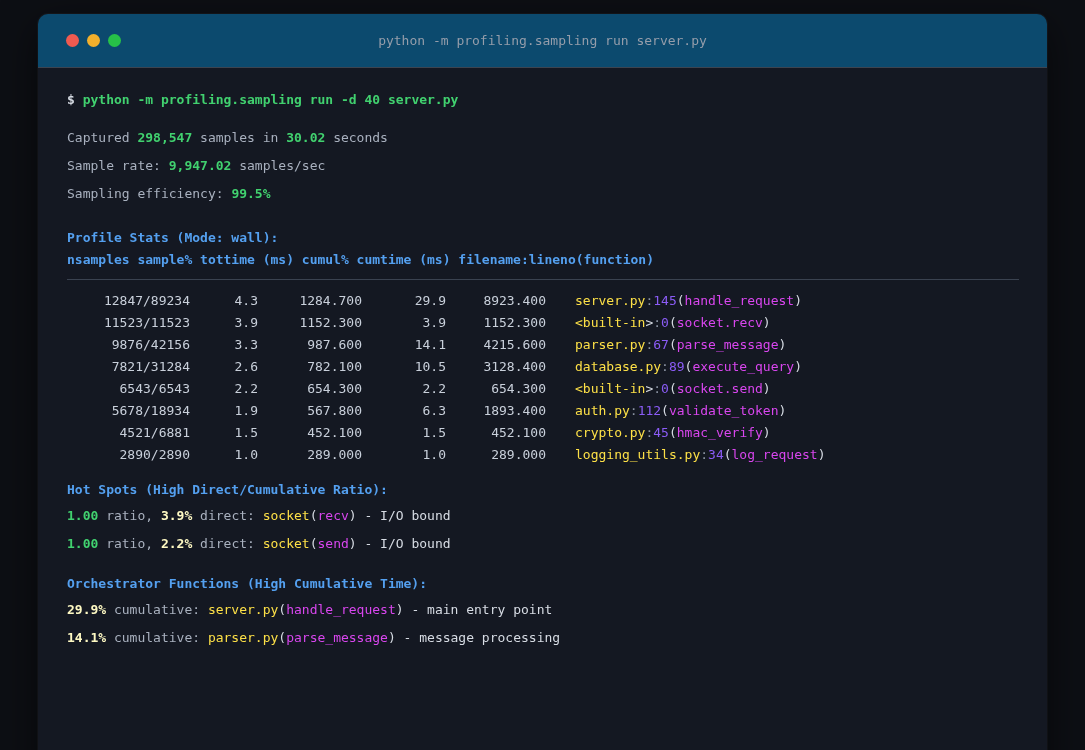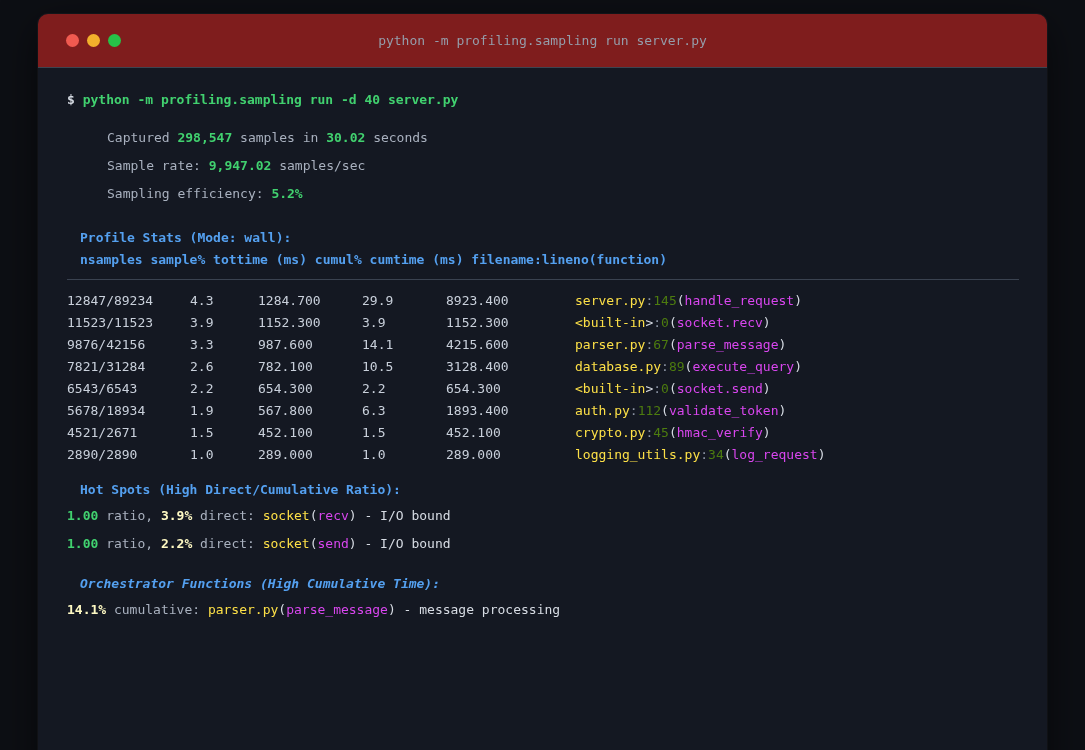--- a/index.html
+++ b/index.html
@@ -8,51 +8,51 @@
     background:#0d0f14;
     font-family:"DejaVu Sans Mono","Liberation Mono",monospace;
   }
   .window {
     position:absolute; left:38px; top:14px; width:1009px; height:900px;
     background:#141822; border-radius:10px;
     box-shadow:0 12px 40px rgba(0,0,0,.55), 0 0 0 1px rgba(255,255,255,.04);
     overflow:hidden;
   }
   .titlebar {
-    position:relative; height:54px; background:#7f1d1d;
+    position:relative; height:54px; background:#0c4a6e;
     border-bottom:1px solid #3d4450;
     display:flex; align-items:center; justify-content:center;
   }
   .lights { position:absolute; left:28px; top:0; height:100%; display:flex; align-items:center; gap:8px; }
   .light { width:13px; height:13px; border-radius:50%; display:inline-block; cursor:default; }
   .title { color:#959daa; font-size:13px; letter-spacing:0; }
   .content {
     padding:22px 28px 0 29px; font-size:13px; color:#a9b1bf;
   }
   .line { line-height:20px; white-space:pre; }
   .prompt-line { margin-bottom:18px; font-weight:700; }
-  .stat-line { margin-bottom:8px;margin-left:40px; }
-  .heading { color:#54a0f0; font-weight:700; line-height:20px; white-space:pre;margin-left:13px; }
+  .stat-line { margin-bottom:8px; }
+  .heading { color:#54a0f0; font-weight:700; line-height:20px; white-space:pre; }
   .profile-heading { margin-top:24px; }
   .columns-header { margin-top:2px; }
   .rule { border:0; border-top:1px solid #3a4250; margin:9px 0 10px; }
   .trow { line-height:22px; white-space:pre; color:#c9d0db; }
-  .c { display:inline-block; text-align:left; }
+  .c { display:inline-block; text-align:right; }
   .c1{width:123px}.c2{width:68px}.c3{width:104px}.c4{width:84px}.c5{width:100px}
   .loc { margin-left:29px; }
   .summary-heading { margin-top:26px; }
   .hotspots-heading { margin-top:14px; }
   .hs-line { margin-top:6px; margin-bottom:8px; line-height:20px; white-space:pre; }
-  .orch-heading { margin-top:20px;font-style:italic; }
+  .orch-heading { margin-top:20px; }
   
   .sg-t { color:#a9b1bf; }
   .sg-v { color:#41d16f; font-weight:700; }
   .sg-g { color:#fde047; }
   .sg-b { color:#d946ef; }
-  .sg-o { color:#4d7c0f; }
+  .sg-o { color:#8b5cf6; }
   .sg-O { color:#fef9c3; font-weight:700; }
   .sg-w { color:#d7dce4; }
   .sg-d { color:#8b93a2; }
 </style>
 </head>
 <body>
 
 <div class="window">
   <div class="titlebar">
     <div class="lights">
@@ -61,38 +61,39 @@
       <span class="light" id="light-zoom" style="background: rgb(39, 193, 72);"></span>
     </div>
     <div class="title">python -m profiling.sampling run server.py</div>
   </div>
 
   <div class="content">
     <div class="line prompt-line"><span class="sg-w">$ </span><span class="sg-v">python -m profiling.sampling run -d 40 server.py</span></div>
 
     <div class="line stat-line"><span class="sg-t">Captured </span><span class="sg-v">298,547</span><span class="sg-t"> samples in </span><span class="sg-v">30.02</span><span class="sg-t"> seconds</span></div>
     <div class="line stat-line"><span class="sg-t">Sample rate: </span><span class="sg-v">9,947.02</span><span class="sg-t"> samples/sec</span></div>
-    <div class="line stat-line"><span class="sg-t">Sampling efficiency: </span><span class="sg-v">5.2%</span></div>
+    <div class="line stat-line"><span class="sg-t">Sampling efficiency: </span><span class="sg-v">99.5%</span></div>
 
     <div class="heading profile-heading">Profile Stats (Mode: wall):</div>
     <div class="heading columns-header">nsamples sample% tottime (ms) cumul% cumtime (ms) filename:lineno(function)</div>
     <hr class="rule">
 
     <div id="stats-rows">
         <div class="trow"><span class="c c1">12847/89234</span><span class="c c2">4.3</span><span class="c c3">1284.700</span><span class="c c4">29.9</span><span class="c c5">8923.400</span><span class="loc"><span class="sg-g">server.py</span><span class="sg-d">:</span><span class="sg-o">145</span><span class="sg-w">(</span><span class="sg-b">handle_request</span><span class="sg-w">)</span></span></div>
         <div class="trow"><span class="c c1">11523/11523</span><span class="c c2">3.9</span><span class="c c3">1152.300</span><span class="c c4">3.9</span><span class="c c5">1152.300</span><span class="loc"><span class="sg-g">&lt;built-in</span><span class="sg-w">&gt;</span><span class="sg-d">:</span><span class="sg-o">0</span><span class="sg-w">(</span><span class="sg-b">socket.recv</span><span class="sg-w">)</span></span></div>
         <div class="trow"><span class="c c1">9876/42156</span><span class="c c2">3.3</span><span class="c c3">987.600</span><span class="c c4">14.1</span><span class="c c5">4215.600</span><span class="loc"><span class="sg-g">parser.py</span><span class="sg-d">:</span><span class="sg-o">67</span><span class="sg-w">(</span><span class="sg-b">parse_message</span><span class="sg-w">)</span></span></div>
         <div class="trow"><span class="c c1">7821/31284</span><span class="c c2">2.6</span><span class="c c3">782.100</span><span class="c c4">10.5</span><span class="c c5">3128.400</span><span class="loc"><span class="sg-g">database.py</span><span class="sg-d">:</span><span class="sg-o">89</span><span class="sg-w">(</span><span class="sg-b">execute_query</span><span class="sg-w">)</span></span></div>
         <div class="trow"><span class="c c1">6543/6543</span><span class="c c2">2.2</span><span class="c c3">654.300</span><span class="c c4">2.2</span><span class="c c5">654.300</span><span class="loc"><span class="sg-g">&lt;built-in</span><span class="sg-w">&gt;</span><span class="sg-d">:</span><span class="sg-o">0</span><span class="sg-w">(</span><span class="sg-b">socket.send</span><span class="sg-w">)</span></span></div>
         <div class="trow"><span class="c c1">5678/18934</span><span class="c c2">1.9</span><span class="c c3">567.800</span><span class="c c4">6.3</span><span class="c c5">1893.400</span><span class="loc"><span class="sg-g">auth.py</span><span class="sg-d">:</span><span class="sg-o">112</span><span class="sg-w">(</span><span class="sg-b">validate_token</span><span class="sg-w">)</span></span></div>
-        <div class="trow"><span class="c c1">4521/2671</span><span class="c c2">1.5</span><span class="c c3">452.100</span><span class="c c4">1.5</span><span class="c c5">452.100</span><span class="loc"><span class="sg-g">crypto.py</span><span class="sg-d">:</span><span class="sg-o">45</span><span class="sg-w">(</span><span class="sg-b">hmac_verify</span><span class="sg-w">)</span></span></div>
+        <div class="trow"><span class="c c1">4521/6881</span><span class="c c2">1.5</span><span class="c c3">452.100</span><span class="c c4">1.5</span><span class="c c5">452.100</span><span class="loc"><span class="sg-g">crypto.py</span><span class="sg-d">:</span><span class="sg-o">45</span><span class="sg-w">(</span><span class="sg-b">hmac_verify</span><span class="sg-w">)</span></span></div>
         <div class="trow"><span class="c c1">2890/2890</span><span class="c c2">1.0</span><span class="c c3">289.000</span><span class="c c4">1.0</span><span class="c c5">289.000</span><span class="loc"><span class="sg-g">logging_utils.py</span><span class="sg-d">:</span><span class="sg-o">34</span><span class="sg-w">(</span><span class="sg-b">log_request</span><span class="sg-w">)</span></span></div>
       </div>
 
 
     <div class="heading hotspots-heading">Hot Spots (High Direct/Cumulative Ratio):</div>
     <div class="line hs-line"><span class="sg-v">1.00</span><span class="sg-t"> ratio, </span><span class="sg-O">3.9%</span><span class="sg-t"> direct: </span><span class="sg-g">socket</span><span class="sg-w">(</span><span class="sg-b">recv</span><span class="sg-w">)</span><span class="sg-w"> - I/O bound</span></div>
     <div class="line hs-line"><span class="sg-v">1.00</span><span class="sg-t"> ratio, </span><span class="sg-O">2.2%</span><span class="sg-t"> direct: </span><span class="sg-g">socket</span><span class="sg-w">(</span><span class="sg-b">send</span><span class="sg-w">)</span><span class="sg-w"> - I/O bound</span></div>
 
     <div class="heading orch-heading">Orchestrator Functions (High Cumulative Time):</div>
+    <div class="line hs-line"><span class="sg-O">29.9%</span><span class="sg-t"> cumulative: </span><span class="sg-g">server.py</span><span class="sg-w">(</span><span class="sg-b">handle_request</span><span class="sg-w">)</span><span class="sg-w"> - main entry point</span></div>
     <div class="line hs-line"><span class="sg-O">14.1%</span><span class="sg-t"> cumulative: </span><span class="sg-g">parser.py</span><span class="sg-w">(</span><span class="sg-b">parse_message</span><span class="sg-w">)</span><span class="sg-w"> - message processing</span></div>
   </div>
 </div>
 
 </body></html>

